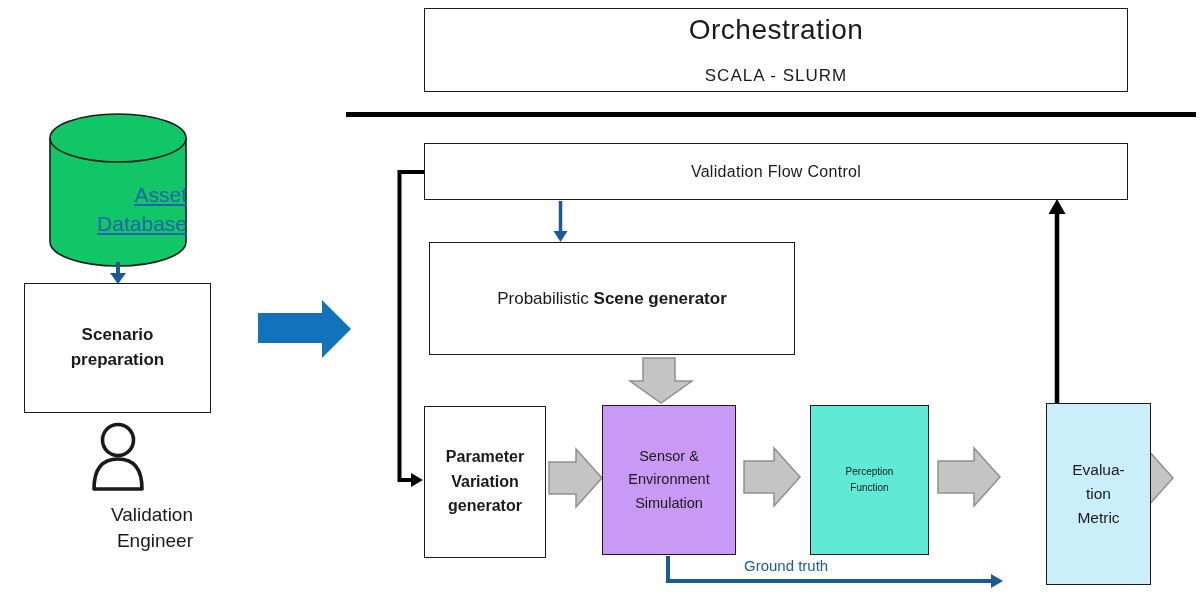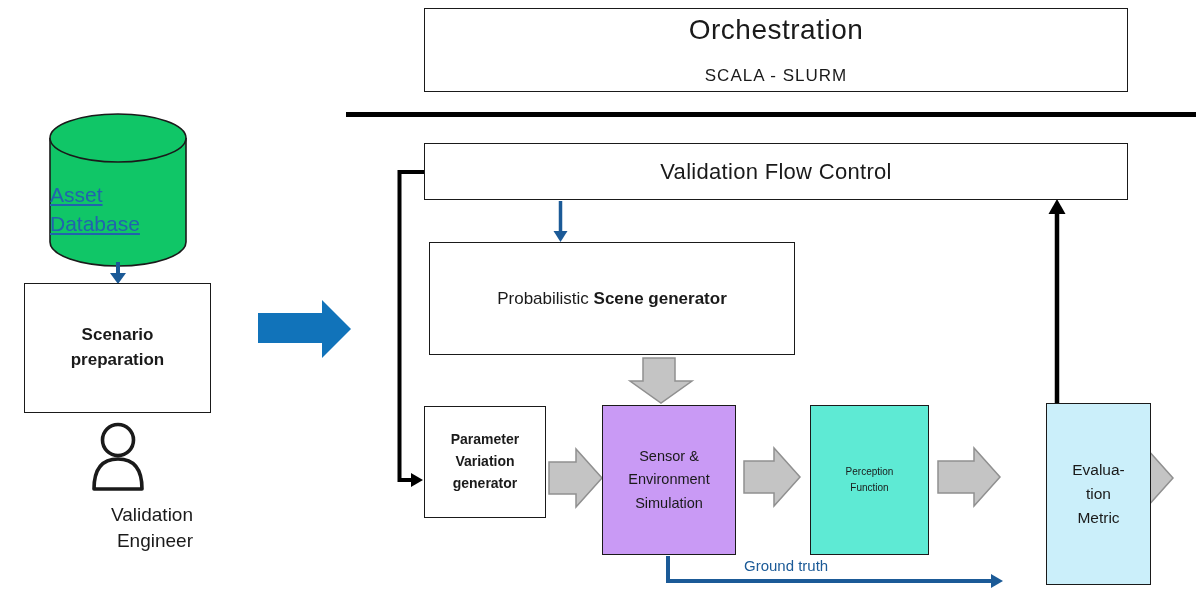--- a/index.html
+++ b/index.html
@@ -10,30 +10,30 @@
   .layer{position:absolute;left:0;top:0;width:1204px;height:598px;}
   .box{
     position:absolute;border:1.5px solid #1a1a1a;background:#ffffff;
     display:flex;align-items:center;justify-content:center;text-align:center;
     box-sizing:border-box;z-index:2;
   }
   .ml{white-space:pre-line;}
   .orch-box{left:424px;top:8px;width:704px;height:84px;flex-direction:column;text-align:right;}
   .orch-title{font-size:28px;letter-spacing:0.5px;}
   .orch-sub{font-size:17px;letter-spacing:1px;margin-top:20px;}
-  .vfc-box{left:424px;top:143px;width:704px;height:57px;font-size:22px;letter-spacing:0.3px;}
+  .vfc-box{left:424px;top:143px;width:704px;height:57px;font-size:16px;letter-spacing:0.3px;}
   .scene-box{left:429px;top:242px;width:366px;height:113px;font-size:17px;}
   .scene-bold{font-weight:700;}
   .scenario-box{left:24px;top:283px;width:187px;height:130px;font-weight:700;font-size:17px;line-height:1.45;}
-  .param-box{left:424px;top:406px;width:122px;height:112px;font-weight:700;font-size:14px;line-height:1.55;}
+  .param-box{left:424px;top:406px;width:122px;height:152px;font-weight:700;font-size:16px;line-height:1.55;}
   .sensor-box{left:602px;top:405px;width:134px;height:150px;background:#c99af5;font-size:14.5px;line-height:1.6;}
   .perc-box{left:810px;top:405px;width:119px;height:150px;background:#5eead4;font-size:10px;line-height:1.6;}
   .eval-box{left:1004px;top:403px;width:105px;height:182px;background:#cbeffa;font-size:15.5px;line-height:1.55;margin-left:42px;}
   .asset-link{
-    position:absolute;left:50px;top:180px;width:137px;z-index:3;text-align:left;
+    position:absolute;left:50px;top:180px;width:137px;z-index:3;text-align:right;
     color:#2263ae;font-size:21px;line-height:1.4;text-decoration:underline;cursor:pointer;
   }
   .engineer-label{position:absolute;left:43px;top:502px;width:150px;z-index:2;text-align:right;font-size:19px;line-height:1.35;}
   .gt-label{position:absolute;left:744px;top:557px;width:140px;z-index:3;color:#1b5a97;font-size:15px;text-align:left;}
 </style>
 </head>
 <body>
 
 <div class="canvas">
 

